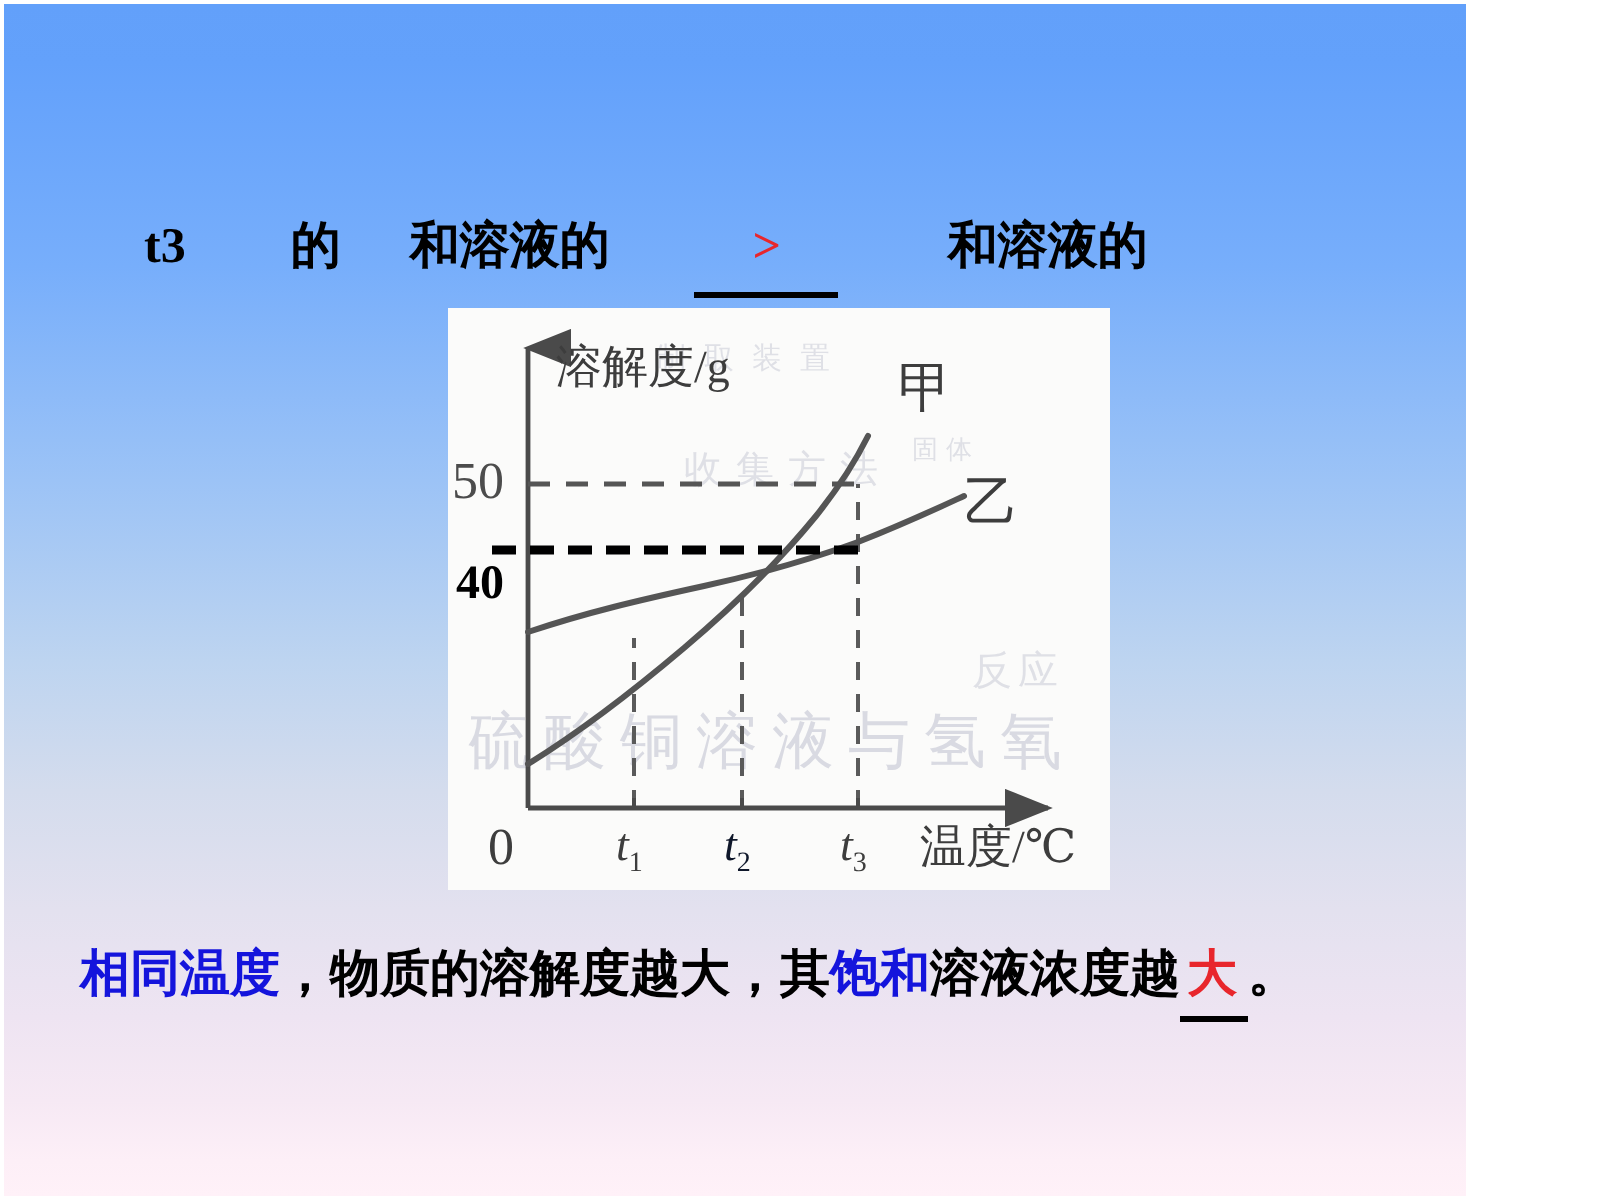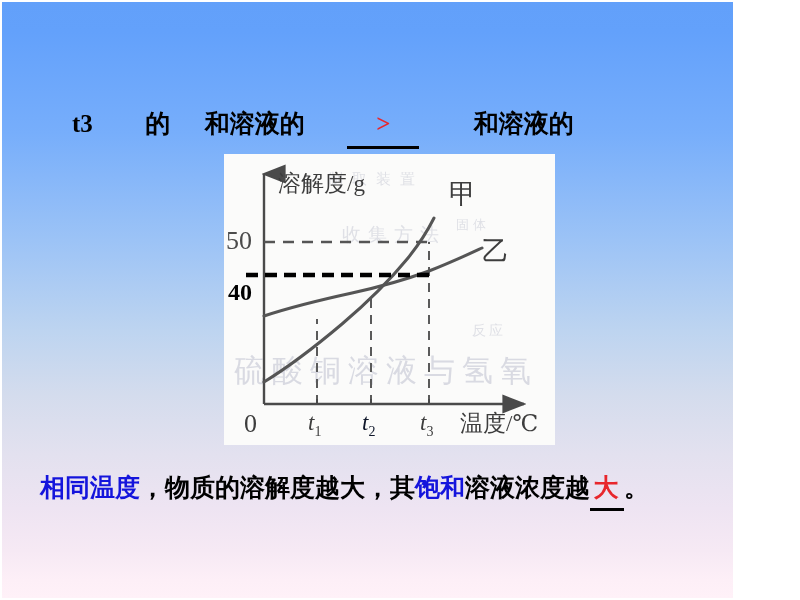--- a/index.html
+++ b/index.html
@@ -67,21 +67,21 @@
     position:absolute;
     color:#c9cbd6;
     opacity:.55;
     font-family:"Liberation Serif","DejaVu Serif",serif;
     white-space:nowrap;
     pointer-events:none;
   }
   #ghost1 { left:104px; top:16px; font-size:15px; letter-spacing:9px;text-align:right; }
   #ghost2 { left:118px; top:68px; font-size:19px; letter-spacing:7px; }
   #ghost3 { left:10px;  top:196px; font-size:31px; letter-spacing:7px; color:#c5c7d4; opacity:.62; }
-  #ghost4 { left:248px; top:168px; font-size:14px; letter-spacing:3px; }
+  #ghost4 { left:262px; top:168px; font-size:20px; letter-spacing:3px; }
   #ghost5 { left:232px; top:62px; font-size:13px; letter-spacing:4px; }
 
   #figure svg { position:absolute; left:0; top:0; }
 
   
   .ovl {
     position:absolute;
     font-family:"Liberation Serif","DejaVu Serif",serif;
     color:#000;
     font-weight:normal;

